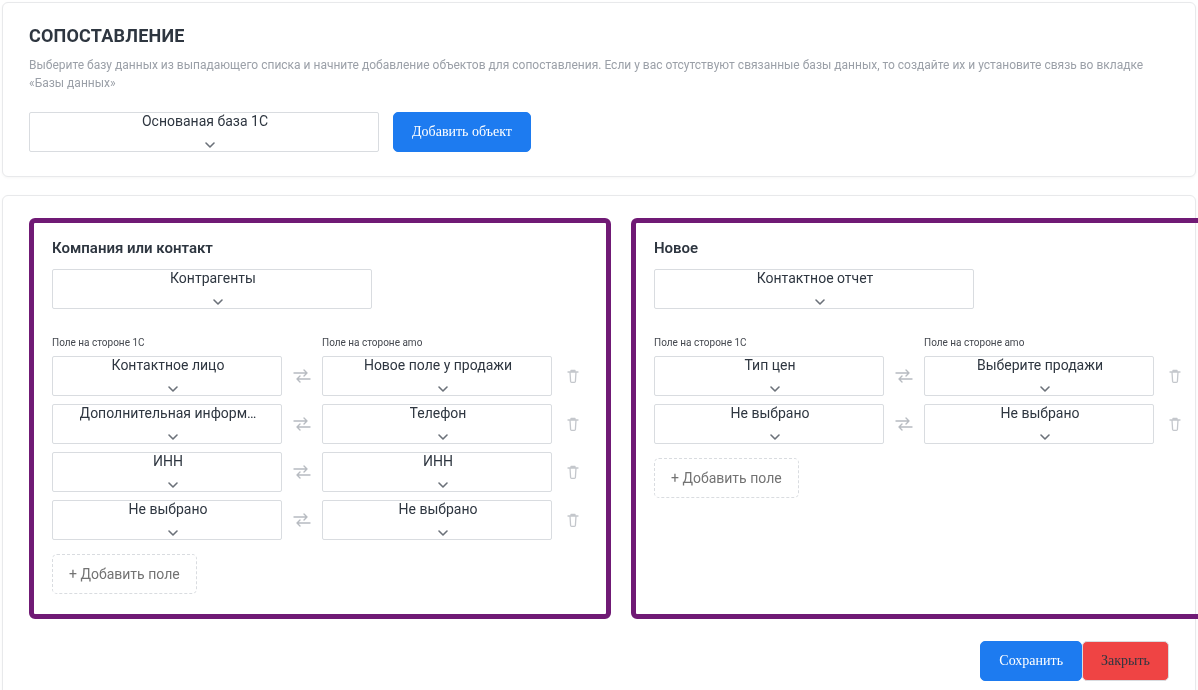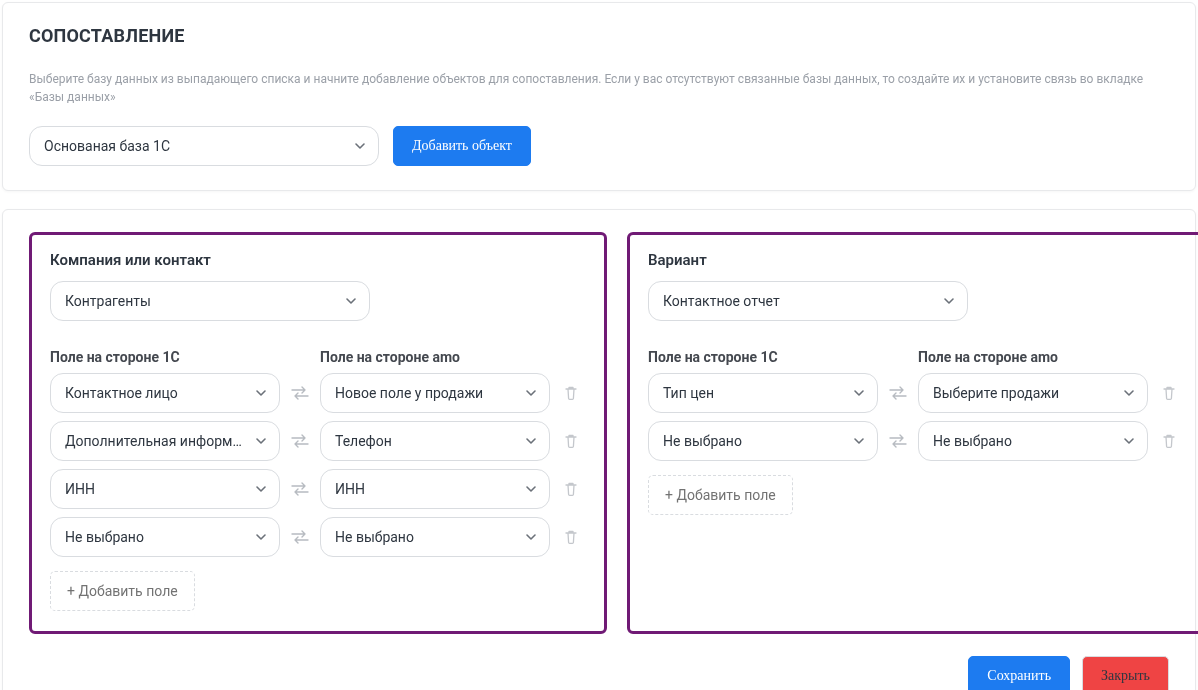--- a/index.html
+++ b/index.html
@@ -15,21 +15,21 @@
     border: 1px solid #e8e9eb;
     border-radius: 6px;
     padding: 22px 26px 24px 26px;
     box-shadow: 0 1px 3px rgba(0,0,0,0.04);
   }
   .card + .card { margin-top: 18px; }
   .title {
     font-size: 18px;
     font-weight: 700;
     color: #2e3640;
-    margin-bottom: 24px;
+    margin-bottom: 10px;
     letter-spacing: 0.2px;
   }
   .subtitle {
     color: #9ba0a8;
     font-size: 12px;
     line-height: 1.5;
     margin-bottom: 20px;
   }
   .toprow {
     display: flex;
@@ -38,26 +38,27 @@
   }
   .select {
     position: relative;
     display: flex;
     align-items: center;
     justify-content: space-between;
     height: 40px;
     padding: 0 12px 0 14px;
     background: #fff;
     border: 1px solid #d9dce0;
-    border-radius: 13px;
+    border-radius: 2px;
     color: #2e3640;
     font-size: 14px;
     cursor: pointer;
     white-space: nowrap;
     overflow: hidden;
+    flex-direction: column;
   }
   .select .lbl {
     overflow: hidden;
     text-overflow: ellipsis;
     white-space: nowrap;
     flex: 1 1 auto;
     min-width: 0;
   }
   .chev {
     flex: 0 0 auto;
@@ -87,42 +88,41 @@
     background: #ef4444;
     color: #2e3640;
     border-color: #d9dce0;
   }
   .objects {
     display: flex;
     gap: 20px;
   }
   .object-card {
     flex: 1 1 0;
-    border: 3px solid #701a75;
+    border: 5px solid #701a75;
     border-radius: 6px;
     padding: 16px 18px 20px 18px;
   }
   .obj-title {
     font-size: 15px;
     font-weight: 600;
     color: #2e3640;
     margin-bottom: 12px;
   }
   .obj-main-select { width: 320px; margin-bottom: 28px; }
   .col-headers {
     display: flex;
     align-items: center;
     margin-bottom: 8px;
     gap: 0;
   }
   .col-header-label {
-    font-size: 14px;
+    font-size: 10px;
     color: #44484f;
     width: 230px;
-    font-weight: bold;
   }
   .col-spacer-swap { width: 40px; }
   .row {
     display: flex;
     align-items: center;
     margin-bottom: 8px;
   }
   .row .select { width: 230px; height: 40px; }
   .swap {
     width: 40px;
@@ -150,21 +150,21 @@
     border: 1px dashed #d9dce0;
     border-radius: 5px;
     color: #737373;
     font-size: 14px;
     cursor: pointer;
     margin-top: 6px;
   }
   .footer-actions {
     display: flex;
     justify-content: flex-end;
-    gap: 12px;
+    gap: 0;
     margin-top: 22px;
   }
 </style>
 </head>
 <body>
 
 <div class="card">
   <div class="title">СОПОСТАВЛЕНИЕ</div>
   <div class="subtitle">Выберите базу данных из выпадающего списка и начните добавление объектов для сопоставления. Если у вас отсутствуют связанные базы данных, то создайте их и установите связь во вкладке «Базы данных»</div>
   <div class="toprow">
@@ -316,21 +316,21 @@
             </svg>
         </div>
       </div>
 
       <div class="add-field">
         <span>+ Добавить поле</span>
       </div>
     </div>
 
     <div class="object-card">
-      <div class="obj-title">Вариант</div>
+      <div class="obj-title">Новое</div>
       <div class="select obj-main-select">
         <span class="lbl">Контактное отчет</span>
         <span class="chev">
           <svg viewBox="0 0 12 12">
               <path d="M2 4l4 4 4-4" fill="none" stroke="#6b7179" stroke-width="1.6" stroke-linecap="round" stroke-linejoin="round"></path>
             </svg>
         </span>
       </div>
       <div class="col-headers">
         <div class="col-header-label">Поле на стороне 1С</div>

